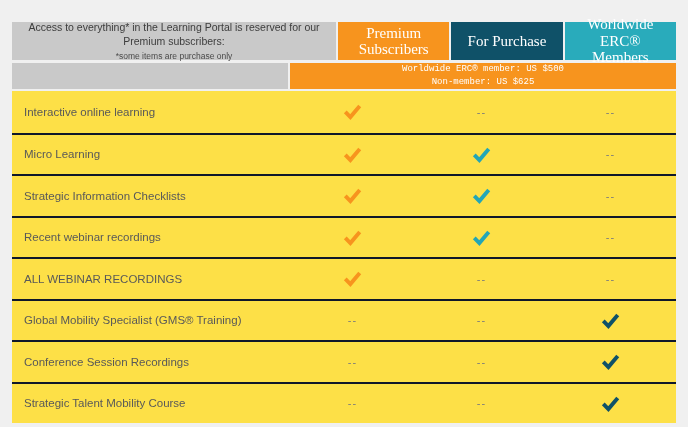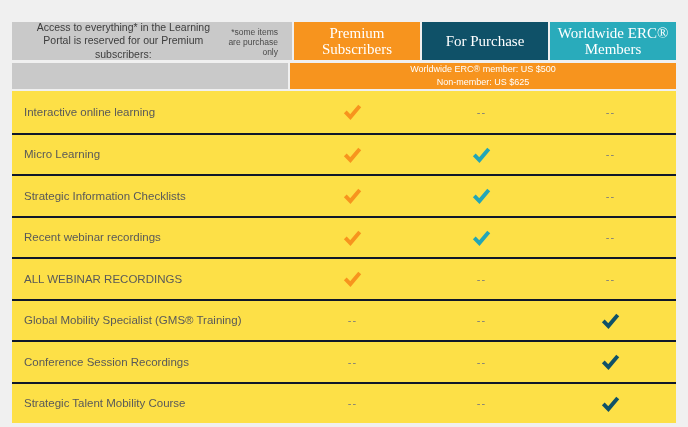--- a/index.html
+++ b/index.html
@@ -15,23 +15,24 @@
     left:12px; top:22px;
     width:664px;
   }
   
   .header-row{
     display:flex;
     gap:2px;
     height:38px;
   }
   .intro-cell{
-    width:280px;
+    width:324px;
     background:#c9c9c9;
     display:flex;
+    flex-direction:column;
     justify-content:center;
     align-items:center;
     text-align:center;
     box-sizing:border-box;
     padding:2px 14px;
   }
   .intro-main{
     font-size:10.5px;
     line-height:1.3;
     color:#3d3d3d;
@@ -57,20 +58,21 @@
   }
   .col-head.orange{background:#f7941e;}
   .col-head.teal{background:#29abbb;}
   .col-head.navy{background:#0f5168;}
   
   .pricing-row{
     display:flex;
     gap:2px;
     height:26px;
     margin-top:3px;
+    font-family:Liberation Mono, monospace;
   }
   .pricing-gray{
     width:276px;
     background:#c9c9c9;
   }
   .pricing-orange{
     flex:1;
     background:#f7941e;
     color:#ffffff;
     display:flex;

